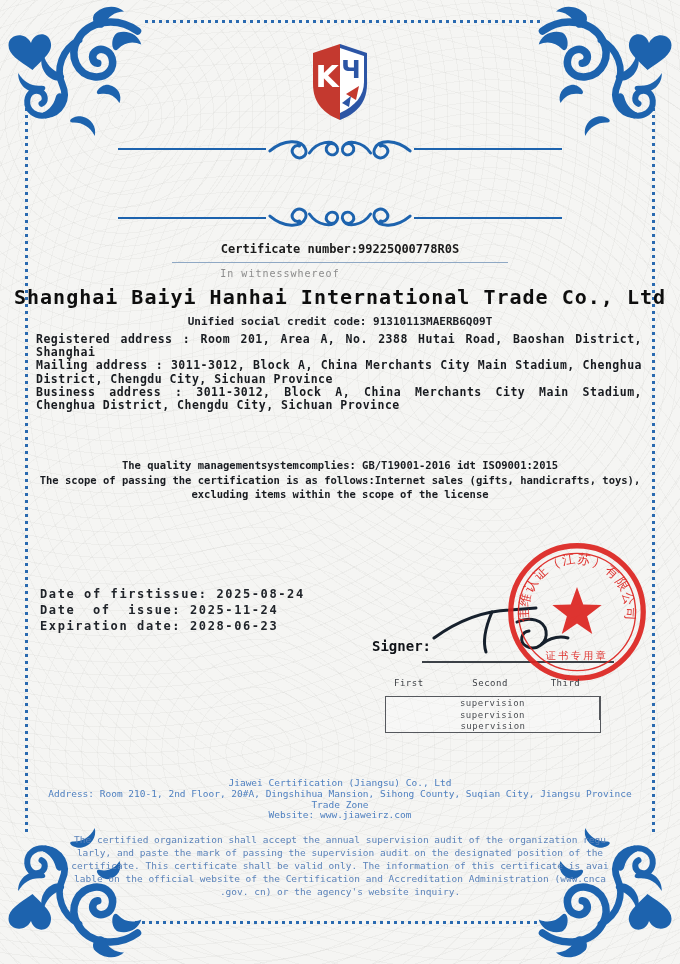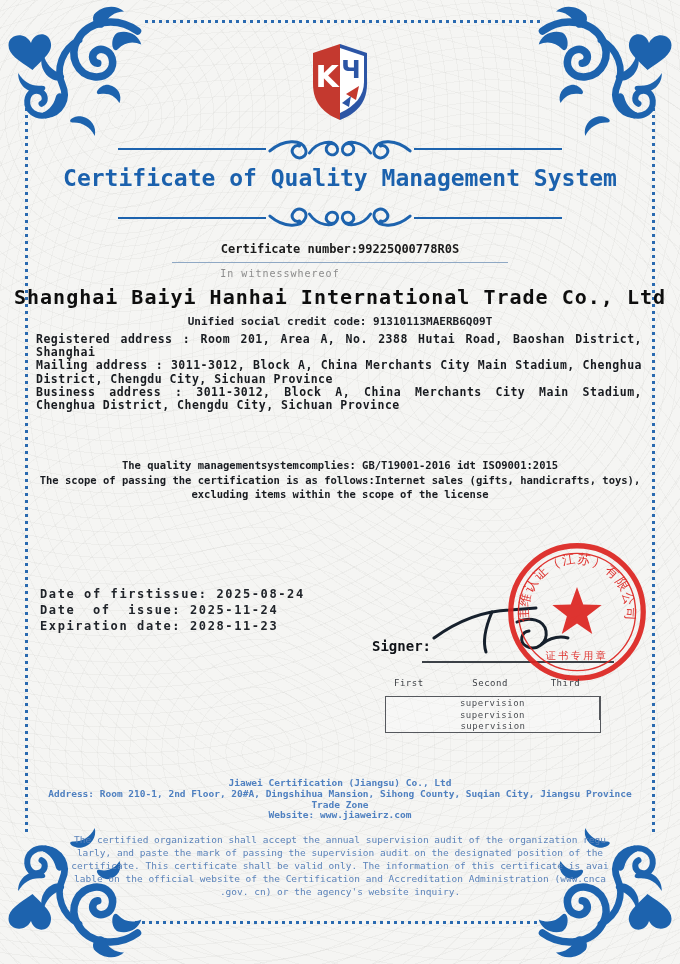--- a/index.html
+++ b/index.html
@@ -48,21 +48,21 @@
   .sig-line{position:absolute;left:422px;top:661px;width:192px;height:1.6px;background:#3c4147;}
   
   .seal{position:absolute;left:505px;top:540px;width:144px;height:144px;opacity:.92;}
   
   .sup-headers{position:absolute;left:385px;top:678px;width:216px;display:flex;gap:19px;}
   .sup-headers span{width:72px;font-size:9px;color:#3c3f44;padding-left:9px;box-sizing:border-box;letter-spacing:.5px;}
   .sup-table{position:absolute;left:385px;top:696px;width:216px;height:37px;display:flex;border:1.2px solid #55585d;box-sizing:border-box;background:rgba(255,255,255,.25);flex-direction:column;}
   .sup-cell{flex:1;display:flex;align-items:center;justify-content:center;font-size:9px;color:#4a4d52;letter-spacing:.5px;border-right:1.2px solid #55585d;}
   .sup-cell:last-child{border-right:none;}
   
-  .footer{position:absolute;left:20px;top:778px;width:640px;text-align:center;font-size:9.5px;line-height:10.8px;color:#4f80c0;font-weight:bold;}
+  .footer{position:absolute;left:20px;top:778px;width:640px;text-align:center;font-size:9.5px;line-height:10.8px;color:#4f80c0;}
   .notice{position:absolute;left:66px;top:834px;width:548px;text-align:center;font-size:9.5px;line-height:12.9px;color:#5b83ba;white-space:pre-line;}
 </style>
 </head>
 <body>
 
 <svg width="0" height="0" style="position:absolute">
   <defs>
     <symbol id="flourish" viewBox="0 0 200 200">
       <g fill="none" stroke="#1d63ae" stroke-linecap="round">
         <path stroke-width="10" d="M178 36 C150 16 112 22 98 48 C86 70 98 94 120 97 C137 99 148 86 144 72 C141 61 128 57 121 64 C116 69 118 78 125 79"></path>
@@ -122,21 +122,20 @@
   </svg>
 
   <div class="divider" style="top:137px;">
     <div class="line"></div>
     <svg>
         <use href="#swirl"></use>
       </svg>
     <div class="line"></div>
   </div>
 
-  <div class="title">Certificate of Quality Management System</div>
 
   <div class="divider" style="top:206px;">
     <div class="line"></div>
     <svg style="transform:scaleY(-1);">
         <use href="#swirl"></use>
       </svg>
     <div class="line"></div>
   </div>
 
   <div class="cert-number">Certificate number:99225Q00778R0S</div>
@@ -151,21 +150,21 @@
     <div>Business address : 3011-3012, Block A, China Merchants City Main Stadium, Chenghua District, Chengdu City, Sichuan Province</div>
   </div>
 
   <div class="scope">
     <div>The quality managementsystemcomplies: GB/T19001-2016 idt ISO9001:2015</div>
     <div>The scope of passing the certification is as follows:Internet sales (gifts, handicrafts, toys), excluding items within the scope of the license</div>
   </div>
 
   <div class="dates"><span>Date of firstissue: 2025-08-24</span>
 <span>Date  of  issue: 2025-11-24</span>
-<span>Expiration date: 2028-11-23</span></div>
+<span>Expiration date: 2028-06-23</span></div>
 
   <div class="signer-label">Signer:</div>
   <svg class="sig" viewBox="0 0 152 64">
     <g fill="none" stroke="#16202c" stroke-width="3" stroke-linecap="round">
       <path d="M10 42 C32 26 56 15 86 14 L112 12"></path>
       <path d="M68 16 C62 30 58 44 62 56"></path>
       <path d="M93 26 C106 20 120 24 122 35 C124 47 112 56 102 50 C95 46 97 36 105 35"></path>
       <path d="M118 48 C126 42 136 40 144 42"></path>
     </g>
   </svg>

